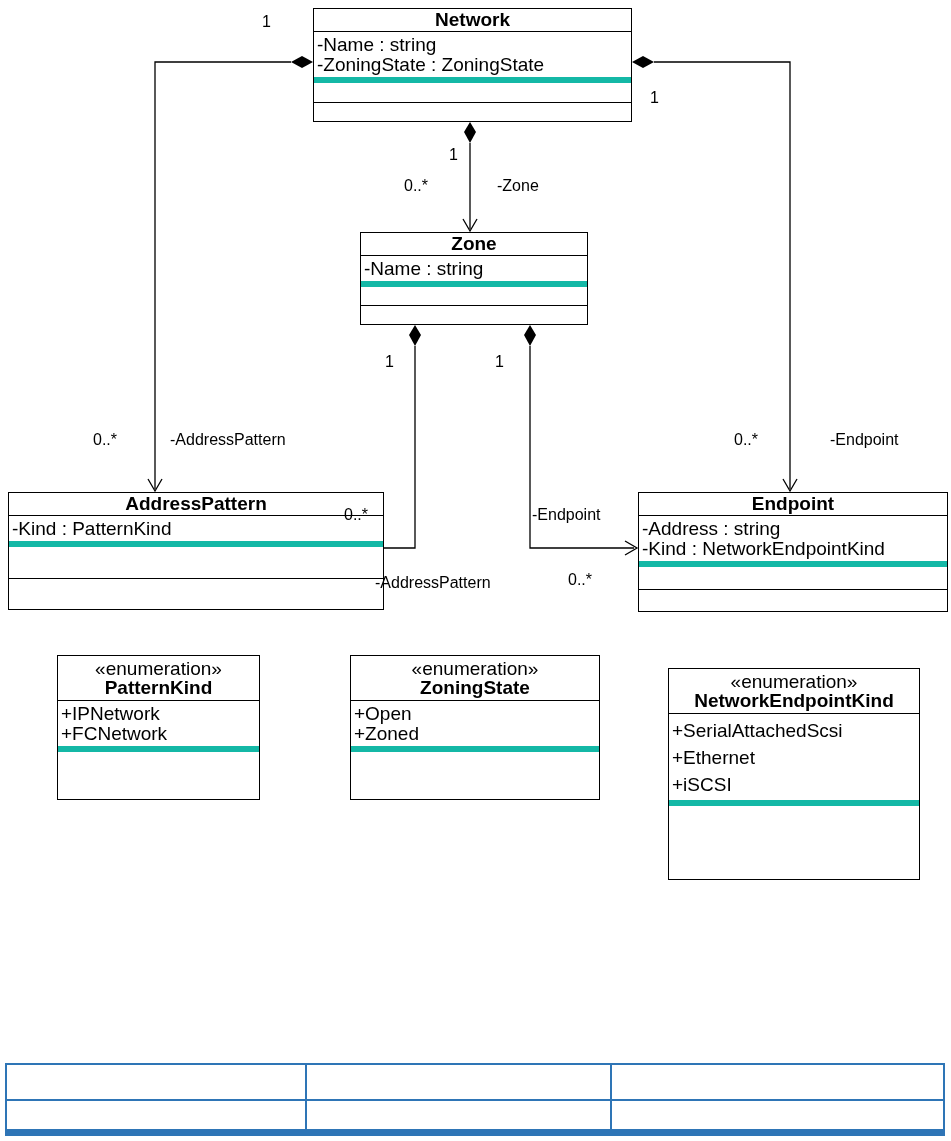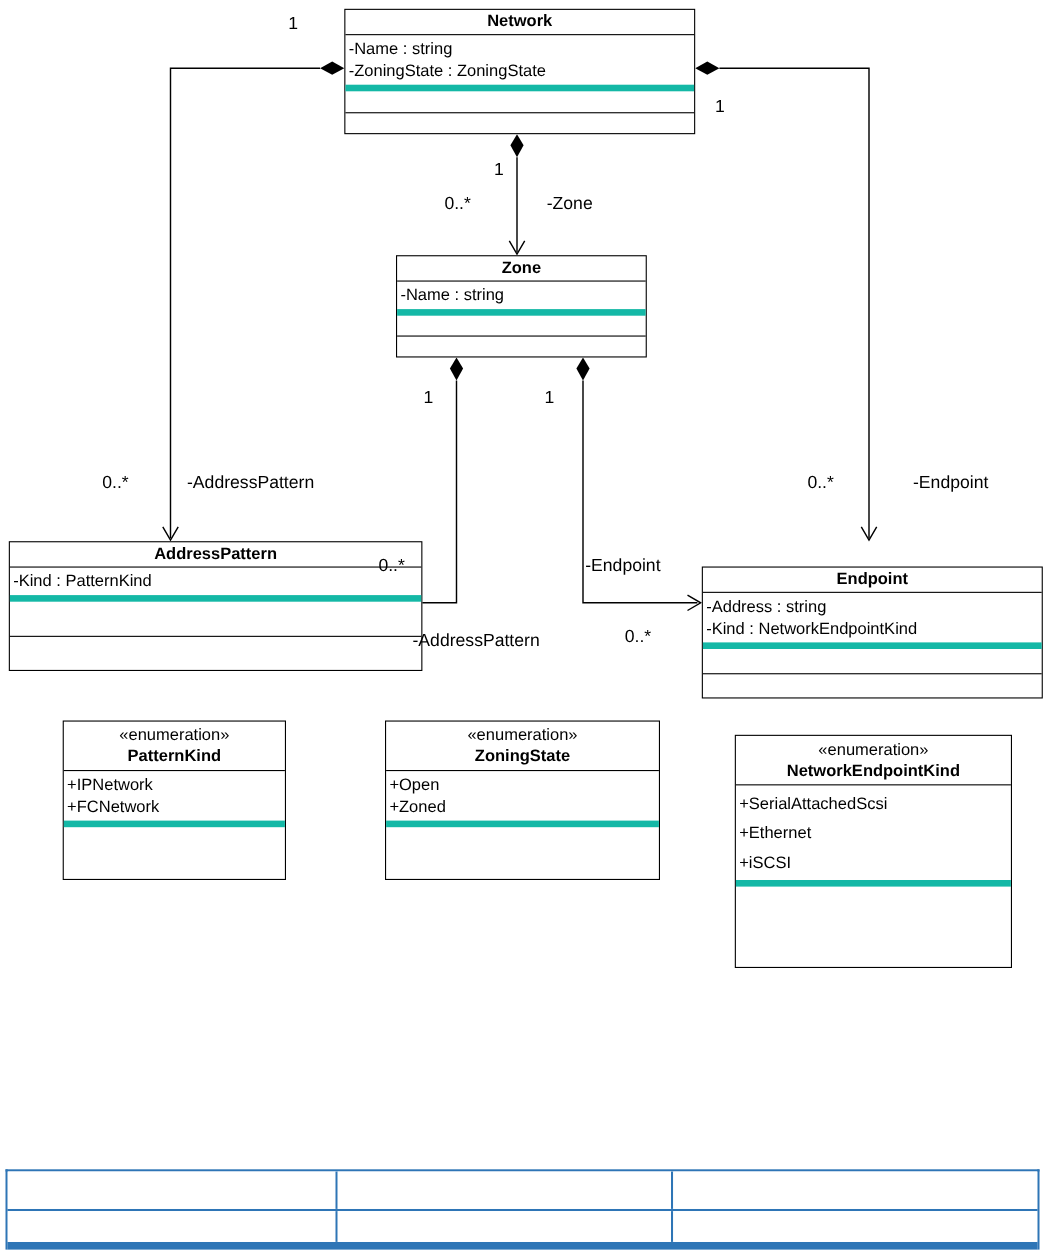--- a/index.html
+++ b/index.html
@@ -4,21 +4,21 @@
 <style>
   * { box-sizing: border-box; }
   html, body { margin: 0; padding: 0; background: #ffffff; }
   body { font-family: "Liberation Sans", sans-serif; color: #000; }
   .page { position: relative; width: 951px; height: 1141px; background: #fff; overflow: hidden; }
 
   .connectors { position: absolute; left: 0; top: 0; z-index: 1; }
 
   .uml-node {
     position: absolute; background: #fff; border: 1px solid #000;
-    display: flex; flex-direction: column; font-size: 15px; z-index: 2; justify-content: space-between;
+    display: flex; flex-direction: column; font-size: 19px; z-index: 2; justify-content: space-between;
   }
   .node-title {
     border-bottom: 1px solid #000; text-align: center; font-weight: bold;
     padding: 2px 4px; line-height: 18px;
   }
   .node-attrs { border-bottom: 6px solid #14b8a6; padding: 3px 3px 2px 3px; }
   .attr-line { line-height: 20px; white-space: nowrap; }
   .node-empty { flex: 1; border-bottom: 1px solid #000; }
   .node-empty:last-child { border-bottom: none; }
 
@@ -104,21 +104,21 @@
 
   <div class="uml-node" style="left:8px;top:492px;width:376px;height:118px">
     <div class="node-title">AddressPattern</div>
     <div class="node-attrs">
       <div class="attr-line">-Kind : PatternKind</div>
     </div>
     <div class="node-empty"></div>
     <div class="node-empty"></div>
   </div>
 
-  <div class="uml-node" style="left:638px;top:515px;width:310px;height:120px">
+  <div class="uml-node" style="left:638px;top:492px;width:310px;height:120px">
     <div class="node-title">Endpoint</div>
     <div class="node-attrs">
       <div class="attr-line">-Address : string</div>
       <div class="attr-line">-Kind : NetworkEndpointKind</div>
     </div>
     <div class="node-empty"></div>
     <div class="node-empty"></div>
   </div>
 
   <div class="uml-node" style="left:57px;top:655px;width:203px;height:145px">

